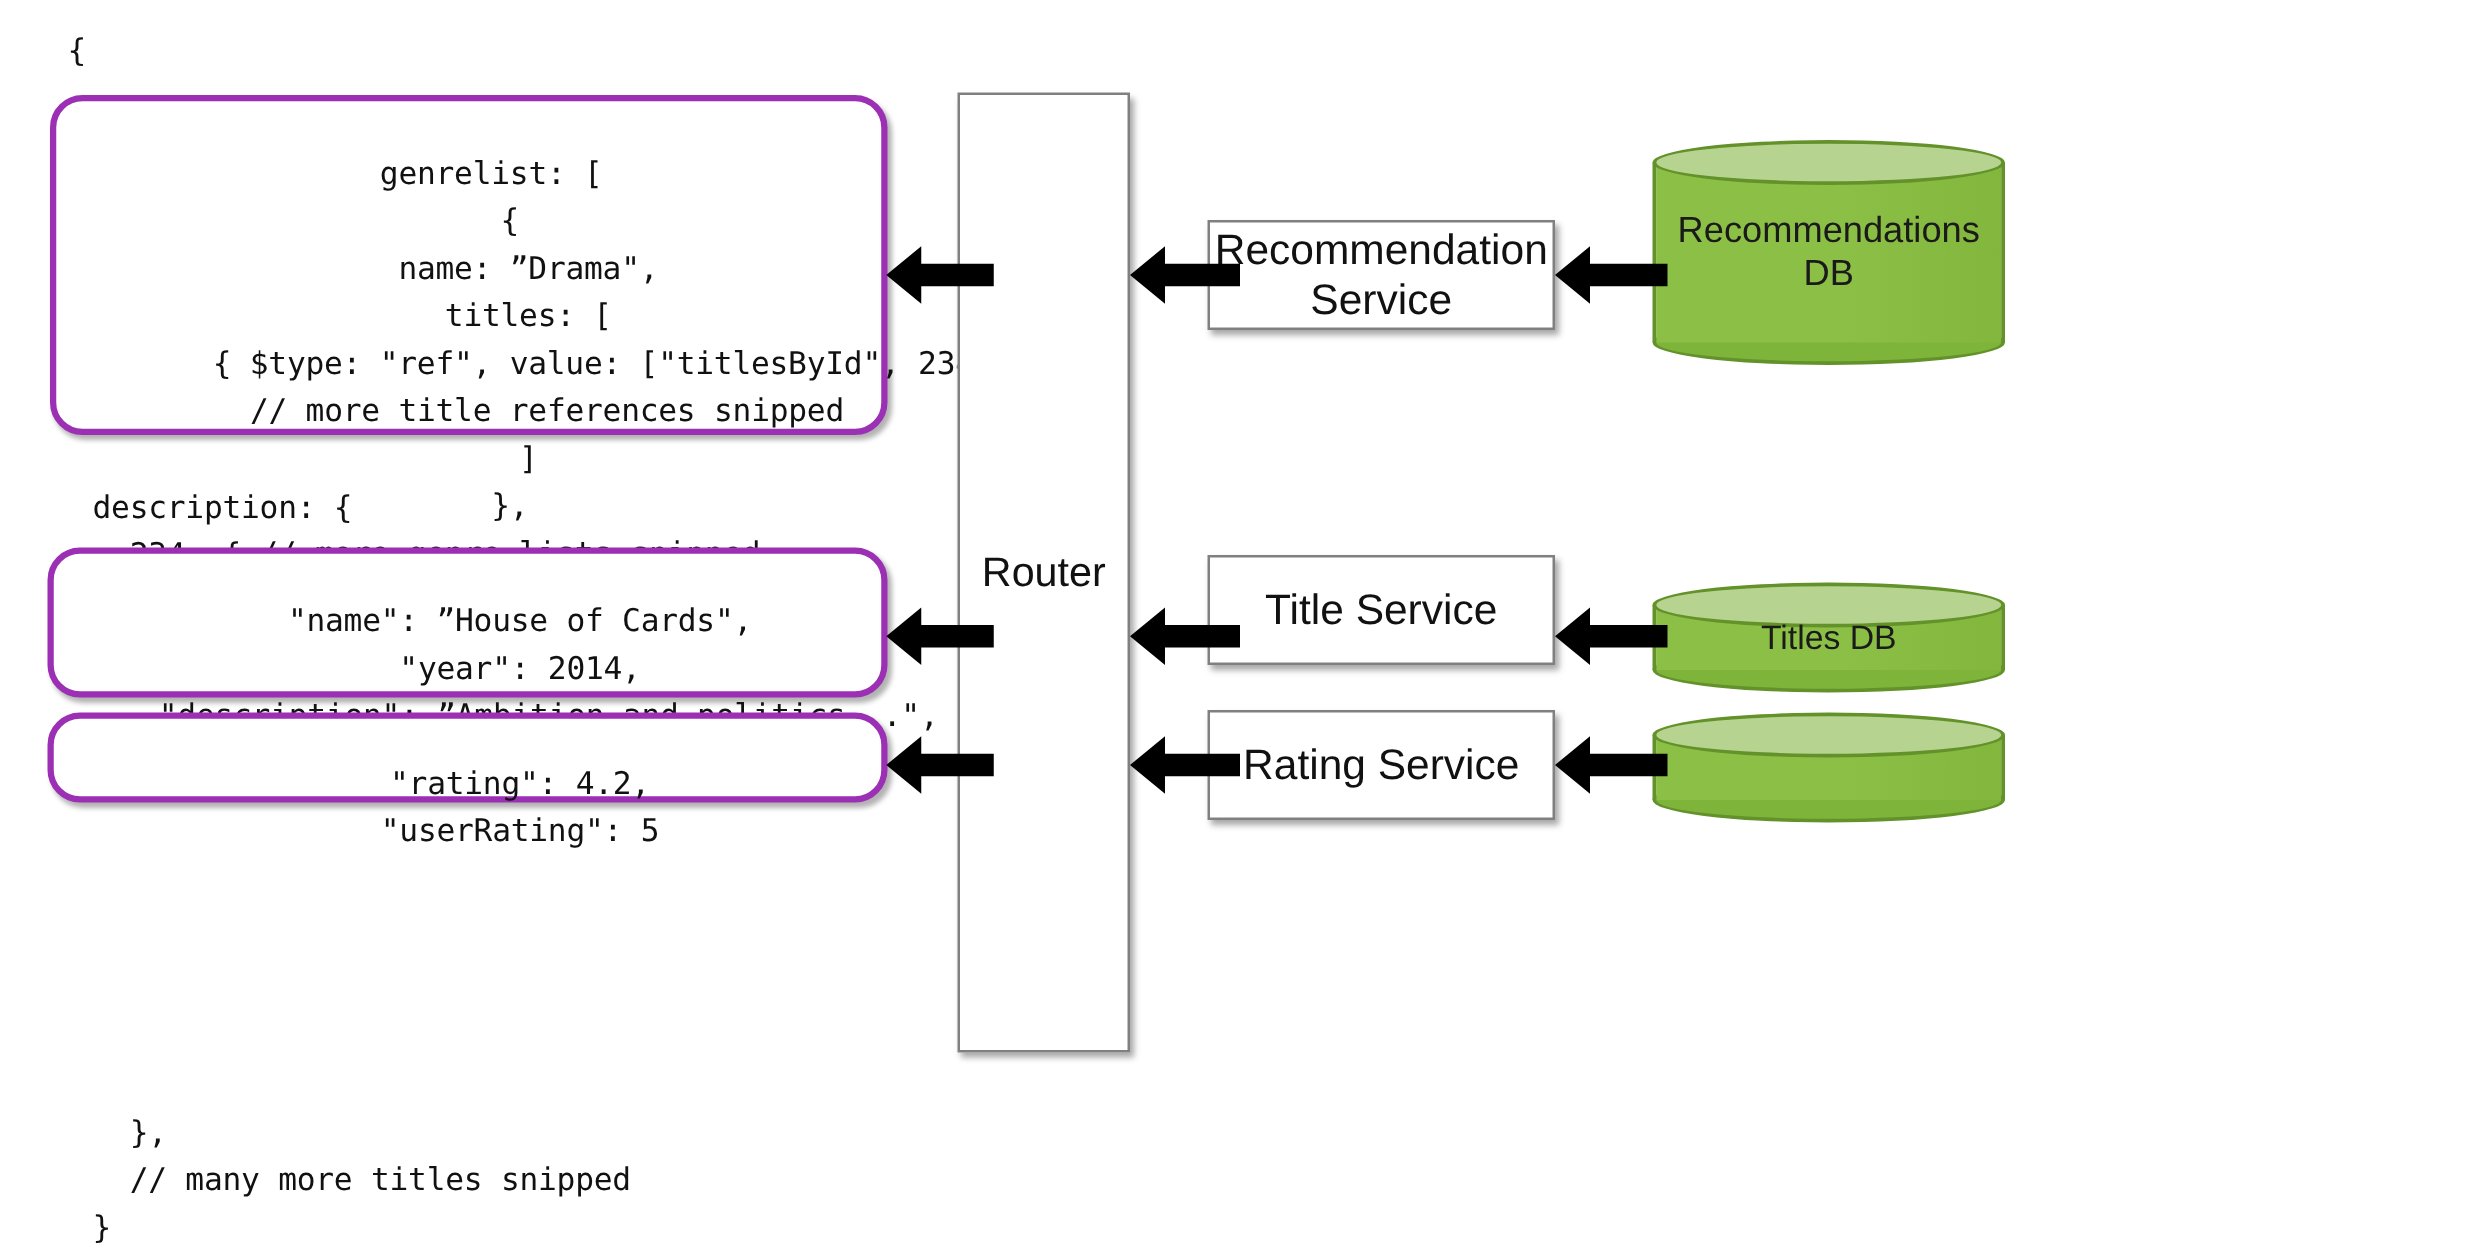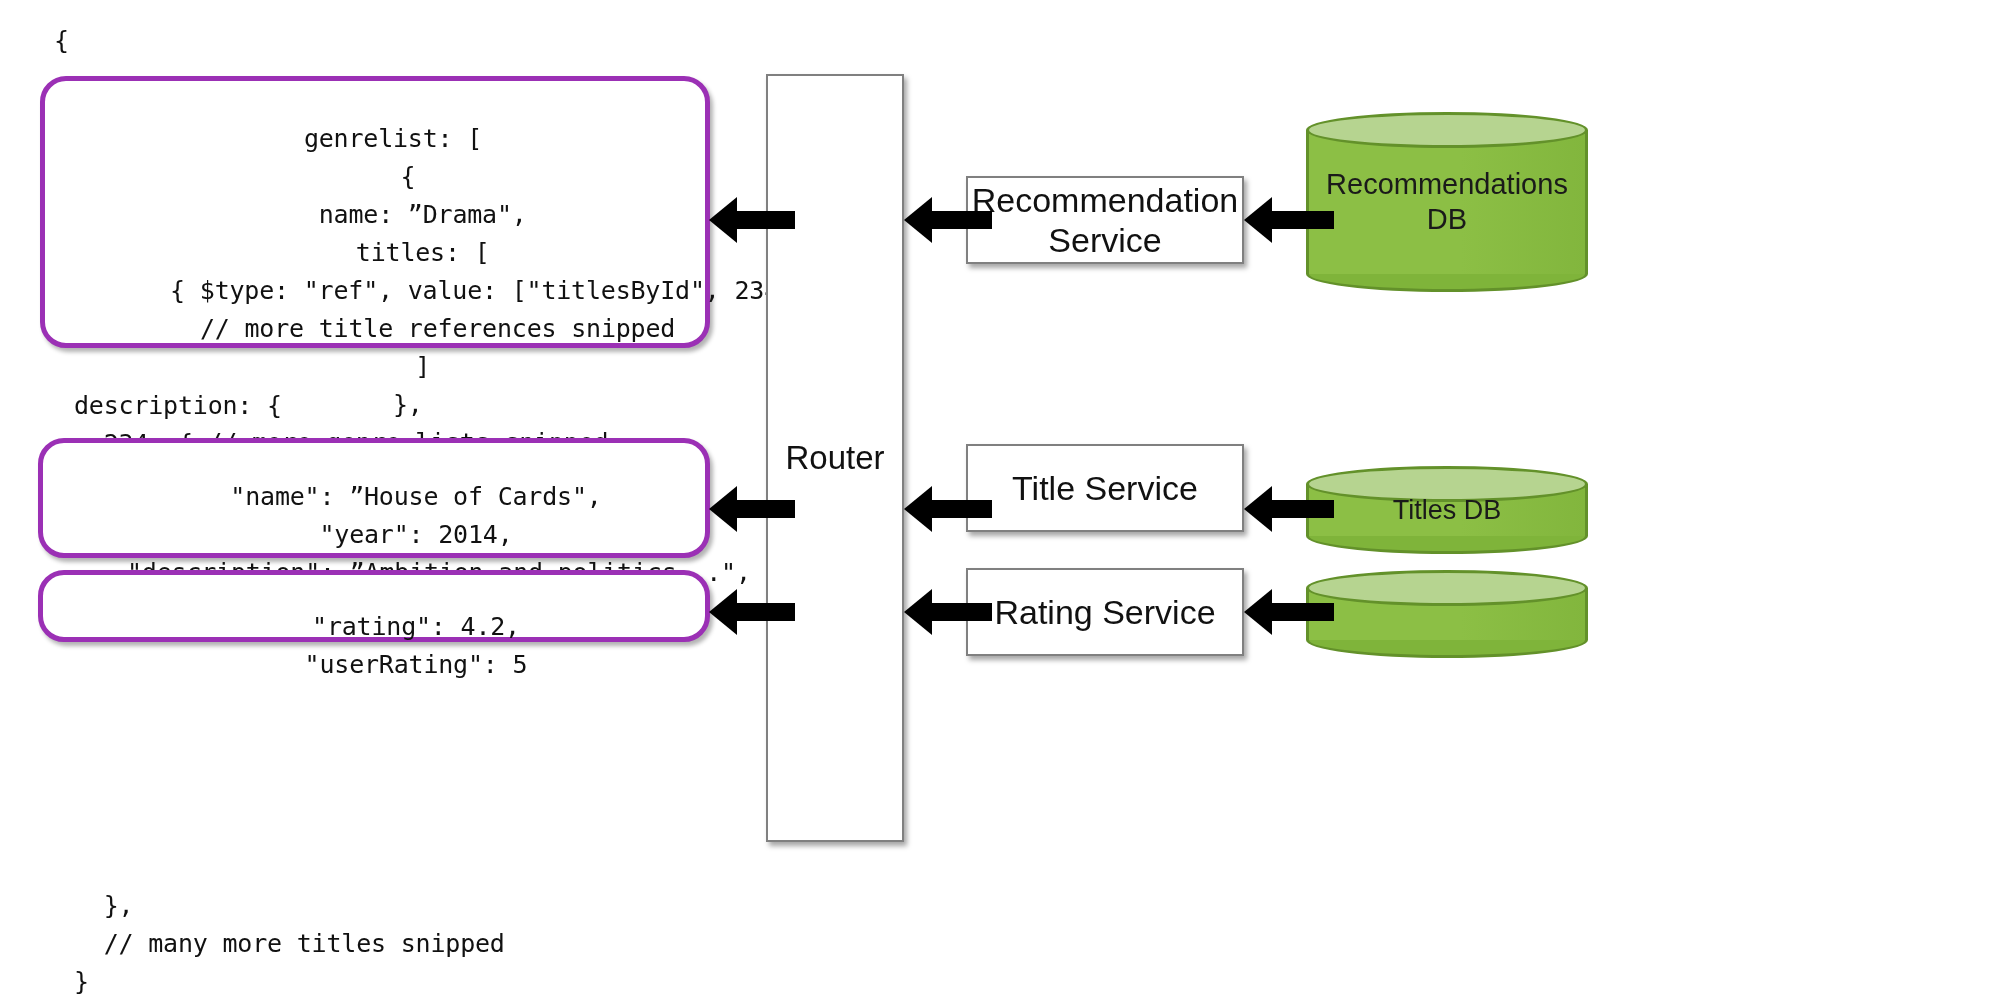--- a/index.html
+++ b/index.html
@@ -95,20 +95,21 @@
     font-family: "Liberation Sans", sans-serif;
   }
   #svc-recommendation { left: 966px; top: 176px; width: 278px; height: 88px; }
   #svc-title          { left: 966px; top: 444px; width: 278px; height: 88px; }
   #svc-rating         { left: 966px; top: 568px; width: 278px; height: 88px; }
 
   
   .db {
     position: absolute;
     box-sizing: border-box;
+    margin-left: 16px;
   }
   .db .body {
     position: absolute;
     left: 0; right: 0;
     top: 18px; bottom: 18px;
     background: linear-gradient(to right, #8cbf45 0%, #8cbf45 55%, #82b63d 100%);
     border-left: 3px solid #63912a;
     border-right: 3px solid #63912a;
   }
   .db .bottom {

